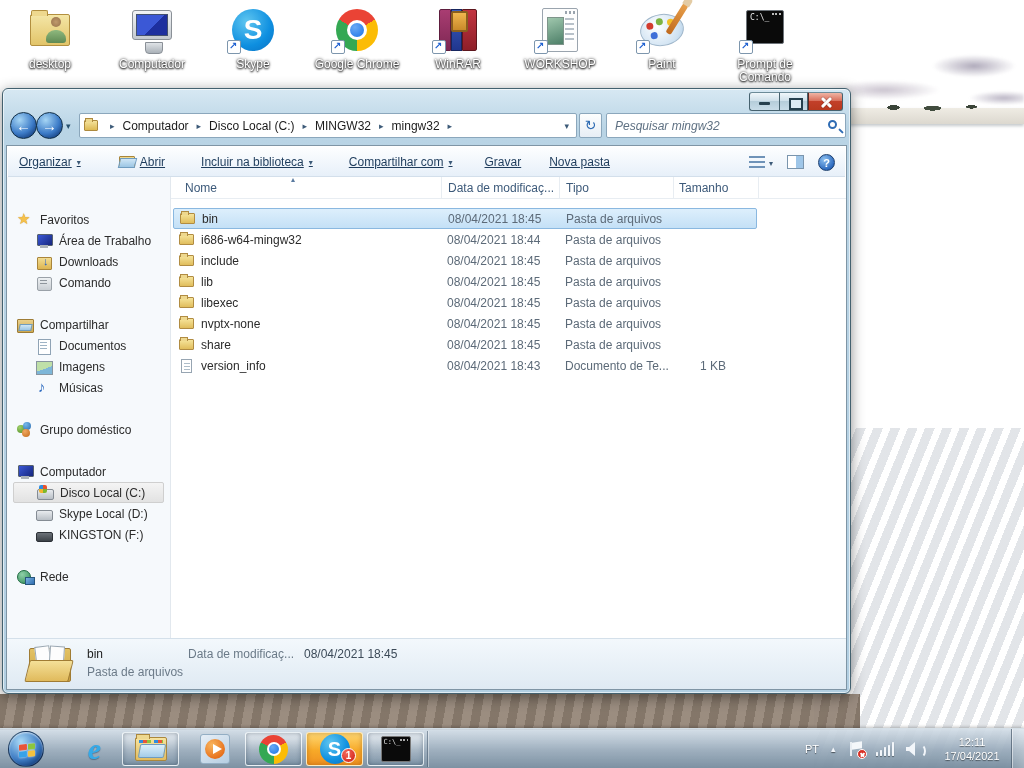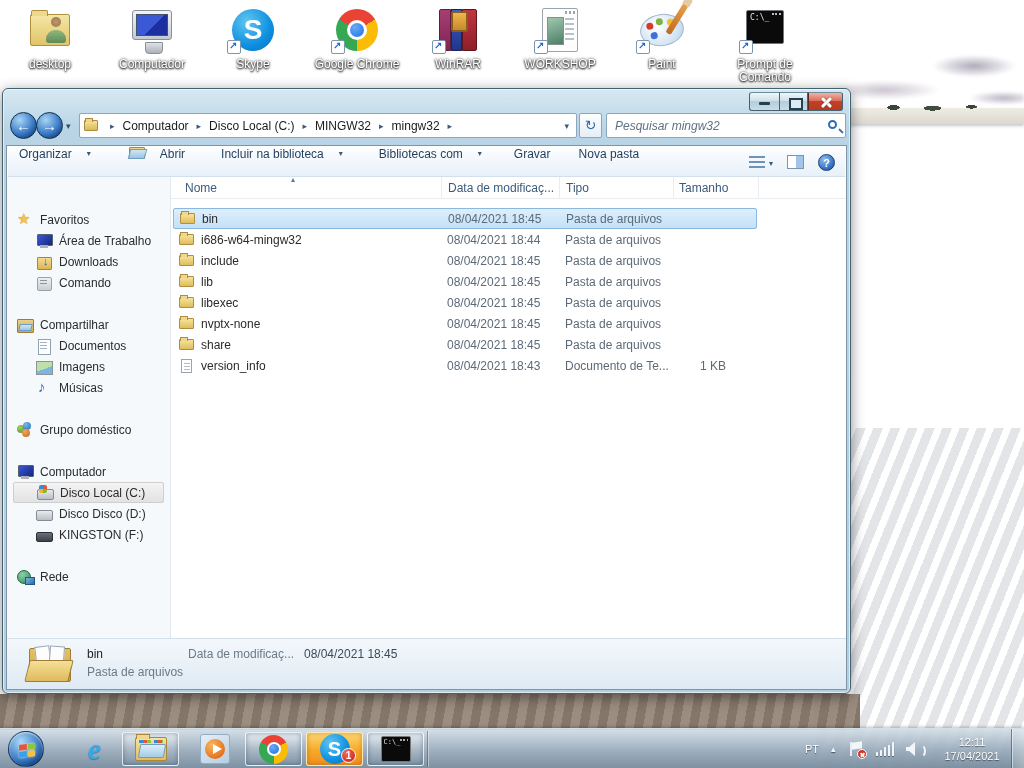--- a/index.html
+++ b/index.html
@@ -149,21 +149,21 @@
     padding:0 26px 0 8px; font:12px "Liberation Sans",sans-serif; }
   #searchbox input::placeholder { font-style:italic; color:#5f7183; opacity:1; }
   .magnifier { position:absolute; right:8px; top:6px; width:9px; height:9px; border:2px solid #2f6cb4; border-radius:50%; }
   .magnifier::after { content:""; position:absolute; left:8px; top:8px; width:6px; height:2px;
     background:#2f6cb4; transform:rotate(45deg); border-radius:1px; }
 
   
   #toolbar { position:absolute; left:1px; right:1px; top:1px; height:30px;
     background:linear-gradient(#fdfeff,#f2f7fc 50%,#e7f0f9); border-bottom:1px solid #d3dfeb;
     display:flex; align-items:center; color:#1e3c5c; }
-  .tb-item { padding:0 11px; display:flex; align-items:flex-start; gap:15px; height:100%; white-space:nowrap; }
+  .tb-item { padding:0 11px; display:flex; align-items:center; gap:5px; height:100%; white-space:nowrap;text-decoration:underline; }
   .tb-chev { font-size:8px; color:#3c5a78; margin-top:2px; }
   .tb-open-folder { width:16px; height:12px; position:relative; background:linear-gradient(#f2dc92,#ddb551);
     border:1px solid #a9853a; border-radius:1px; }
   .tb-open-folder::after { content:""; position:absolute; left:-1px; bottom:-1px; width:15px; height:8px;
     background:linear-gradient(#cfe6f6,#9cc6e4); border:1px solid #6f9cbf; transform:skewX(-14deg); }
   #tb-right { position:absolute; right:10px; top:0; height:30px; display:flex; align-items:center; gap:14px; }
   .views-ic { width:16px; height:13px;
     background:repeating-linear-gradient(180deg,#6f93b8 0 2px,transparent 2px 5px); }
   .pane-ic { width:17px; height:14px; border:1px solid #7a95ad; background:linear-gradient(90deg,#fff 0 55%,#9fc6e8 55%); }
   .help-ic { width:17px; height:17px; border-radius:50%; color:#fff; font-weight:bold; font-size:11px;
@@ -470,21 +470,21 @@
       </div>
       <div class="tb-item" style="margin-left:16px">
         <span class="tb-open-folder"></span>
         <span>Abrir</span>
       </div>
       <div class="tb-item" style="margin-left:14px">
         <span>Incluir na biblioteca</span>
           <span class="tb-chev">▾</span>
       </div>
       <div class="tb-item" style="margin-left:14px">
-        <span>Bibliotecas com</span>
+        <span>Compartilhar com</span>
           <span class="tb-chev">▾</span>
       </div>
       <div class="tb-item" style="margin-left:10px">
         <span>Gravar</span>
       </div>
       <div class="tb-item" style="margin-left:6px">
         <span>Nova pasta</span>
       </div>
       <div id="tb-right">
         <span style="display:flex;align-items:center;gap:4px">
@@ -545,21 +545,21 @@
         <div class="srow">
           <span class="si si-mon"></span>
           <span>Computador</span>
         </div>
         <div class="srow child sel">
           <span class="si si-hdd os"></span>
           <span>Disco Local (C:)</span>
         </div>
         <div class="srow child">
           <span class="si si-hdd"></span>
-          <span>Disco Disco (D:)</span>
+          <span>Skype Local (D:)</span>
         </div>
         <div class="srow child">
           <span class="si si-usb"></span>
           <span>KINGSTON (F:)</span>
         </div>
         <div class="sgap"></div>
         <div class="srow">
           <span class="si si-net"></span>
           <span>Rede</span>
         </div>

